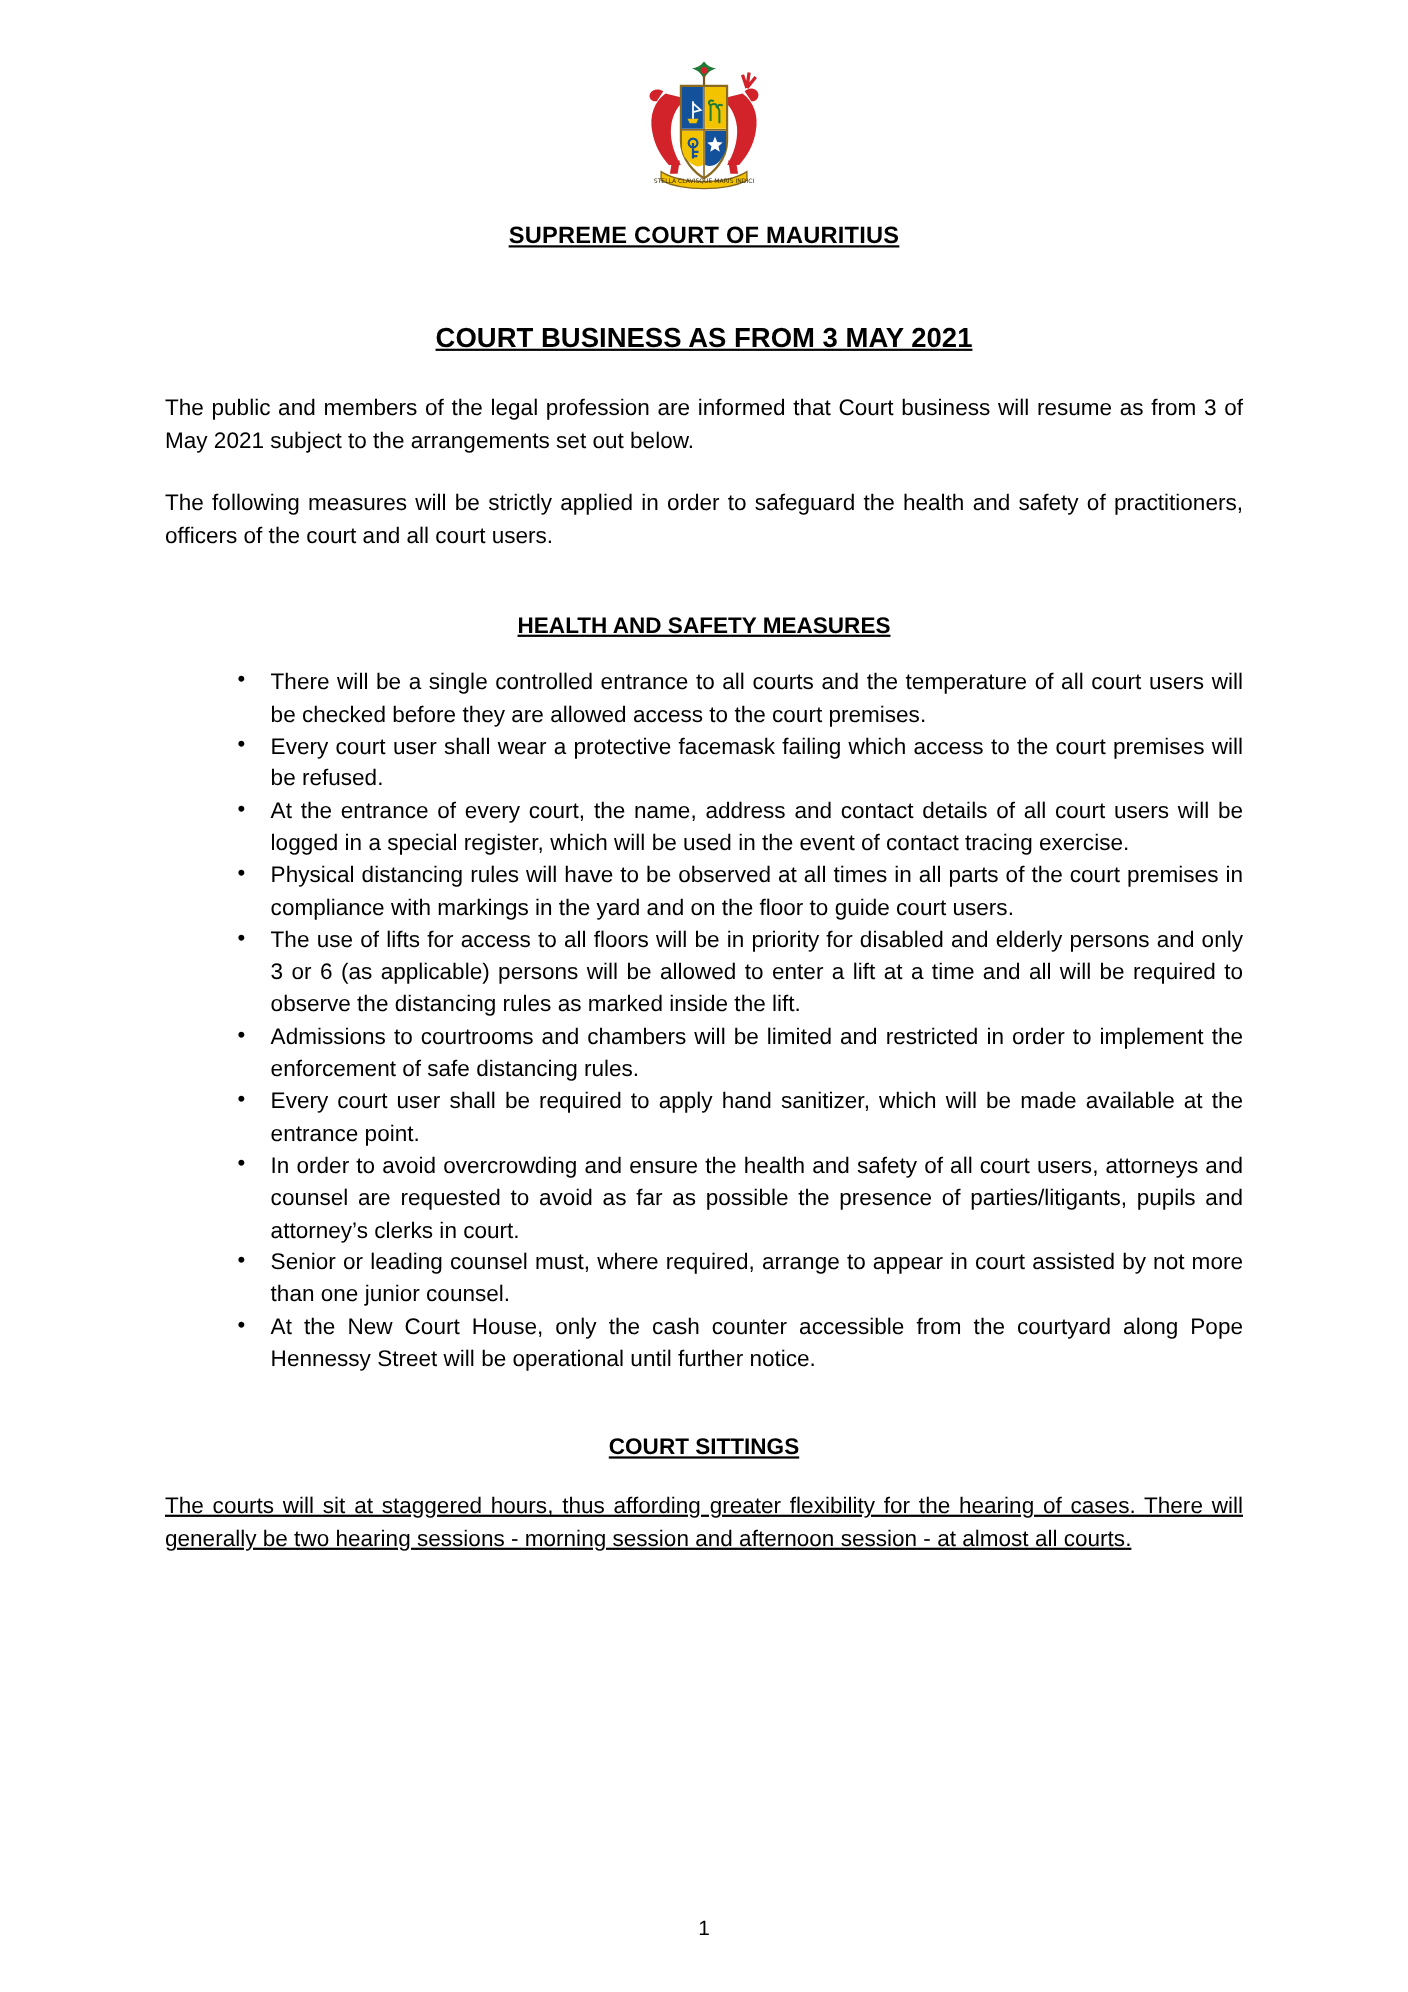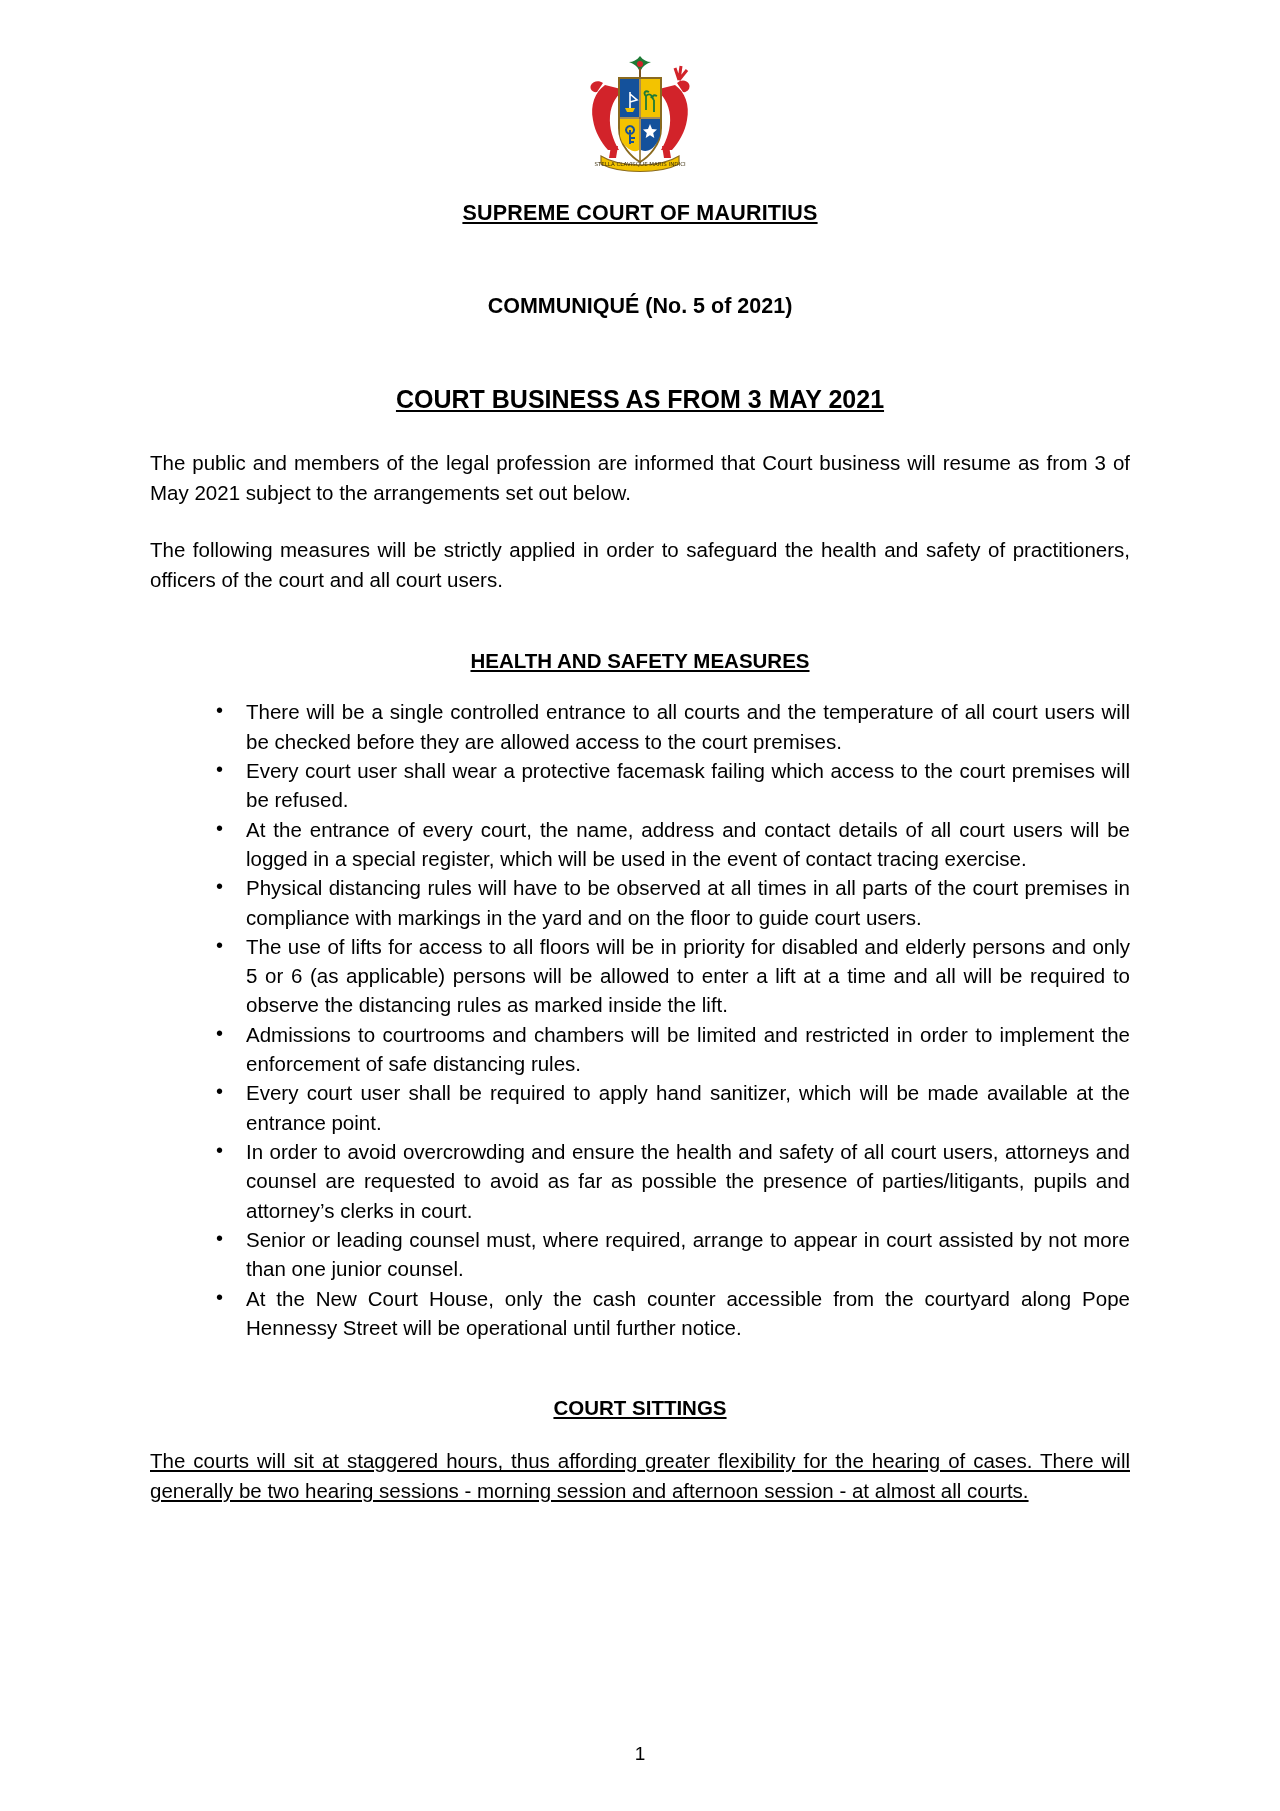--- a/index.html
+++ b/index.html
@@ -156,36 +156,35 @@
         <g>
           <path d="M26 106 C45 118 85 118 104 106 L104 114 C85 124 45 124 26 114 Z" fill="#f3c300" stroke="#8a6a1f" stroke-width="1.2"></path>
           <text x="65" y="116" font-size="5.5" text-anchor="middle" fill="#3a2d08" font-family="DejaVu Sans, sans-serif">STELLA CLAVISQUE MARIS INDICI</text>
         </g>
       </svg>
     </span>
   </div>
 
   <h1 class="title"><span class="u">SUPREME COURT OF MAURITIUS</span></h1>
 
-  <div class="communique">COMMUNIQUÉ (No. 5 of 2021)</div>
 
   <div class="subject"><span class="u">COURT BUSINESS AS FROM 3 MAY 2021</span></div>
 
   <p class="para">The public and members of the legal profession are informed that Court business will resume as from 3 of May 2021 subject to the arrangements set out below.</p>
 
   <p class="para tight">The following measures will be strictly applied in order to safeguard the health and safety of practitioners, officers of the court and all court users.</p>
 
   <h2 class="section"><span class="u">HEALTH AND SAFETY MEASURES</span></h2>
 
   <ul class="measures">
     <li>There will be a single controlled entrance to all courts and the temperature of all court users will be checked before they are allowed access to the court premises.</li>
     <li>Every court user shall wear a protective facemask failing which access to the court premises will be refused.</li>
     <li>At the entrance of every court, the name, address and contact details of all court users will be logged in a special register, which will be used in the event of contact tracing exercise.</li>
     <li>Physical distancing rules will have to be observed at all times in all parts of the court premises in compliance with markings in the yard and on the floor to guide court users.</li>
-    <li>The use of lifts for access to all floors will be in priority for disabled and elderly persons and only 5 or 6 (as applicable) persons will be allowed to enter a lift at a time and all will be required to observe the distancing rules as marked inside the lift.</li>
+    <li>The use of lifts for access to all floors will be in priority for disabled and elderly persons and only 3 or 6 (as applicable) persons will be allowed to enter a lift at a time and all will be required to observe the distancing rules as marked inside the lift.</li>
     <li>Admissions to courtrooms and chambers will be limited and restricted in order to implement the enforcement of safe distancing rules.</li>
     <li>Every court user shall be required to apply hand sanitizer, which will be made available at the entrance point.</li>
     <li>In order to avoid overcrowding and ensure the health and safety of all court users, attorneys and counsel are requested to avoid as far as possible the presence of parties/litigants, pupils and attorney’s clerks in court.</li>
     <li>Senior or leading counsel must, where required, arrange to appear in court assisted by not more than one junior counsel.</li>
     <li>At the New Court House, only the cash counter accessible from the courtyard along Pope Hennessy Street will be operational until further notice.</li>
   </ul>
 
   <h2 class="section"><span class="u">COURT SITTINGS</span></h2>
 
   <p class="sittings-para">The courts will sit at staggered hours, thus affording greater flexibility for the hearing of cases. There will generally be two hearing sessions - morning session and afternoon session - at almost all courts.</p>

